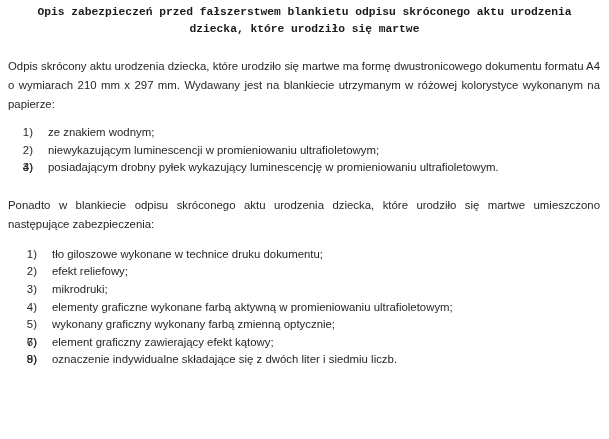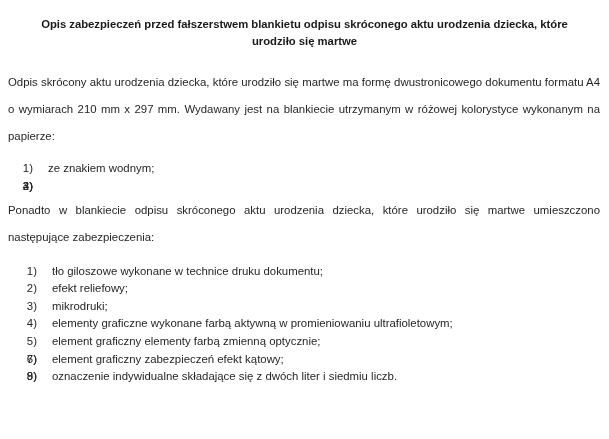--- a/index.html
+++ b/index.html
@@ -19,36 +19,37 @@
   .page {
     position: relative;
     width: 609px;
     height: 439px;
     box-sizing: border-box;
     padding: 0;
   }
 
   
   .doc-title {
-    margin: 12px;
+    margin: 0;
     padding: 4px 9px 0 9px;
     font-size: 11.3px;
     font-weight: bold;
     line-height: 16.5px;
     text-align: center;
     color: #1a1a1a;
     letter-spacing: -0.02px;
+    font-family: Liberation Mono, monospace;
   }
 
   
   .para {
     margin: 0;
     padding: 0 9px 0 8px;
     font-size: 11.4px;
-    line-height: 27px;
+    line-height: 19px;
     text-align: justify;
     text-justify: inter-word;
     color: #262626;
   }
   .para-intro { margin-top: 20px; }
   .para-second { margin-top: 19px; }
 
   
   .num-list {
     list-style: none;
@@ -83,32 +84,32 @@
 <body>
 
 <div class="page">
 
   <h1 class="doc-title">Opis zabezpieczeń przed fałszerstwem blankietu odpisu skróconego aktu urodzenia dziecka, które urodziło się martwe</h1>
 
   <p class="para para-intro">Odpis skrócony aktu urodzenia dziecka, które urodziło się martwe ma formę dwustronicowego dokumentu formatu A4 o wymiarach 210 mm x 297 mm. Wydawany jest na blankiecie utrzymanym w różowej kolorystyce wykonanym na papierze:</p>
 
   <ol class="num-list list-first" id="paper-features-list">
       <li><span class="num">1)</span><span>ze znakiem wodnym;</span></li>
-      <li><span class="num">2)</span></li>
+      <li><span class="num">2)</span><span>niewykazującym luminescencji w promieniowaniu ultrafioletowym;</span></li>
       <li><span class="num">3)</span></li>
-      <li><span class="num">4)</span></li>
+      <li><span class="num">4)</span><span>posiadającym drobny pyłek wykazujący luminescencję w promieniowaniu ultrafioletowym.</span></li>
     </ol>
 
   <p class="para para-second">Ponadto w blankiecie odpisu skróconego aktu urodzenia dziecka, które urodziło się martwe umieszczono następujące zabezpieczenia:</p>
 
   <ol class="num-list list-second" id="security-features-list">
       <li><span class="num">1)</span><span>tło giloszowe wykonane w technice druku dokumentu;</span></li>
       <li><span class="num">2)</span><span>efekt reliefowy;</span></li>
       <li><span class="num">3)</span><span>mikrodruki;</span></li>
       <li><span class="num">4)</span><span>elementy graficzne wykonane farbą aktywną w promieniowaniu ultrafioletowym;</span></li>
-      <li><span class="num">5)</span><span>element graficzny elementy farbą zmienną optycznie;</span></li>
+      <li><span class="num">5)</span><span>wykonany graficzny wykonany farbą zmienną optycznie;</span></li>
       <li><span class="num">6)</span></li>
-      <li><span class="num">7)</span><span>element graficzny zabezpieczeń efekt kątowy;</span></li>
+      <li><span class="num">7)</span><span>element graficzny zawierający efekt kątowy;</span></li>
       <li><span class="num">8)</span></li>
       <li><span class="num">9)</span><span>oznaczenie indywidualne składające się z dwóch liter i siedmiu liczb.</span></li>
     </ol>
 
 </div>
 
 </body></html>

